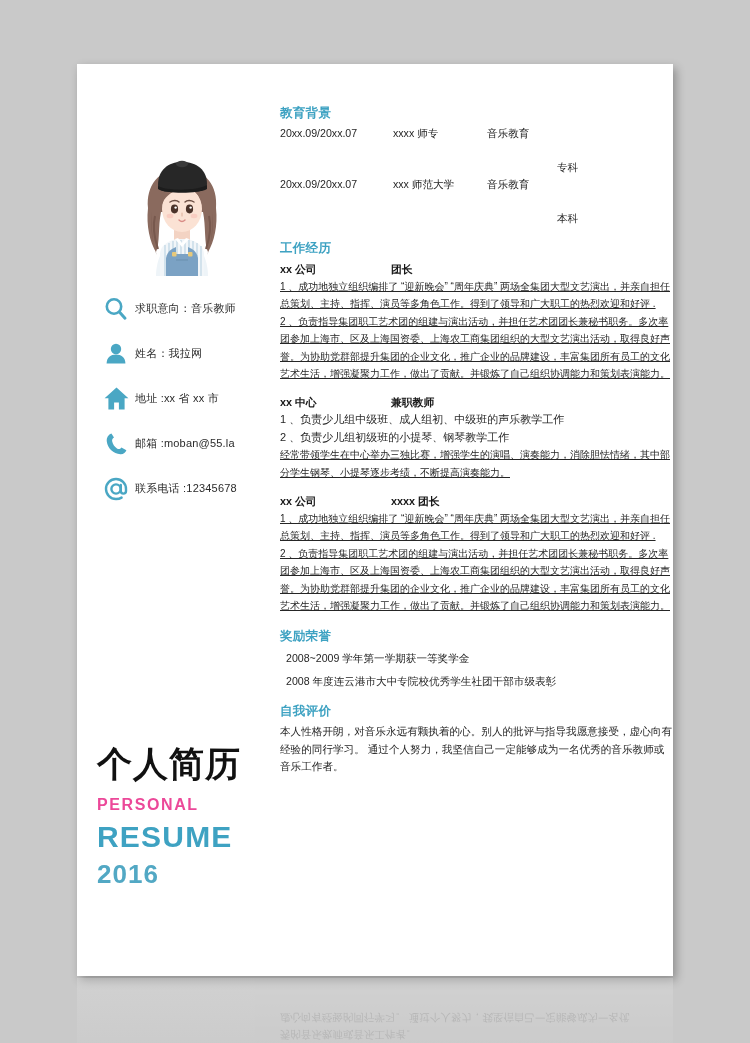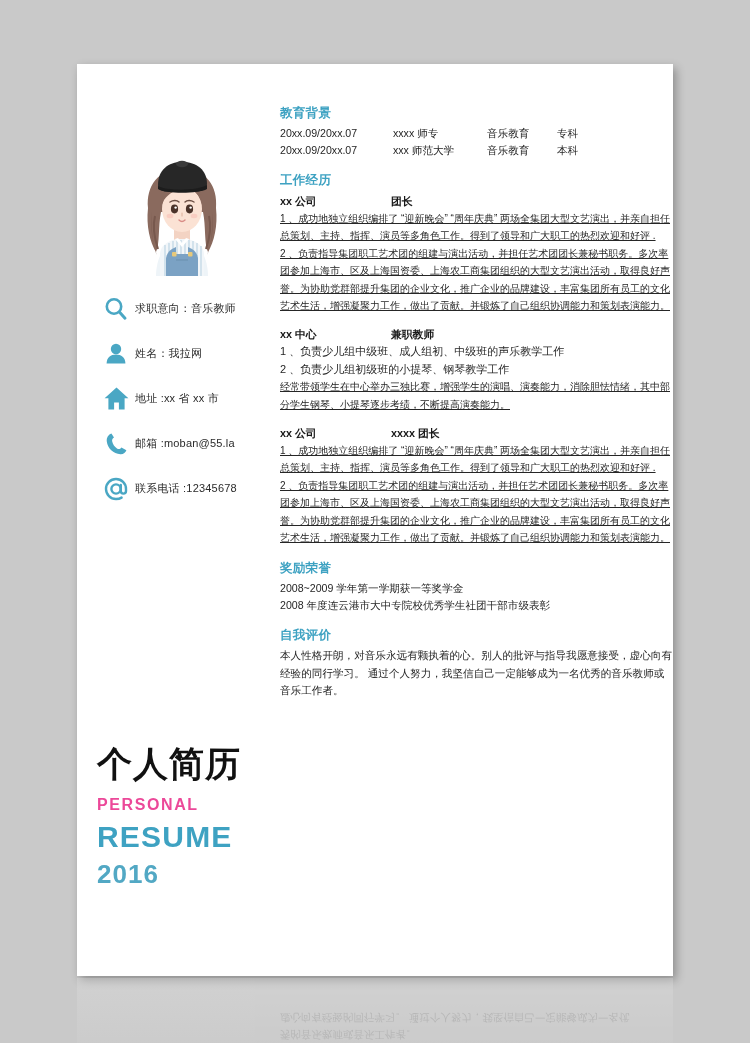--- a/index.html
+++ b/index.html
@@ -159,21 +159,21 @@
   .edu-row {
     display: flex;
     font-size: 10.6px;
     color: #262626;
     line-height: 17px;
     white-space: nowrap;
   }
   .edu-date  { width: 113px; }
   .edu-school{ width: 94px;  }
   .edu-major { width: 70px;  }
-  .edu-degree{ width: 50px;  }
+  .edu-degree{ width: 50px; margin-top: 34px;  }
 
   .job-header {
     display: flex;
     font-size: 10.8px;
     font-weight: bold;
     color: #171717;
     line-height: 18px;
     margin-top: 2px;
     white-space: nowrap;
     gap: 26px;
@@ -189,21 +189,21 @@
     text-decoration: underline;
   }
   .job-block { margin-bottom: 11px; }
   .list-line { font-size: 11px; color: #262626; line-height: 17.4px; margin: 0; }
 
   .award-line,
   .practice-line {
     font-size: 10.6px;
     color: #262626;
     line-height: 17.4px;
-    margin: 0;
+    margin: 6px;
     white-space: nowrap;
   }
   .selfeval-para {
     font-size: 10.6px;
     color: #262626;
     line-height: 17.4px;
     margin: 0;
   }
 </style>
 </head>

